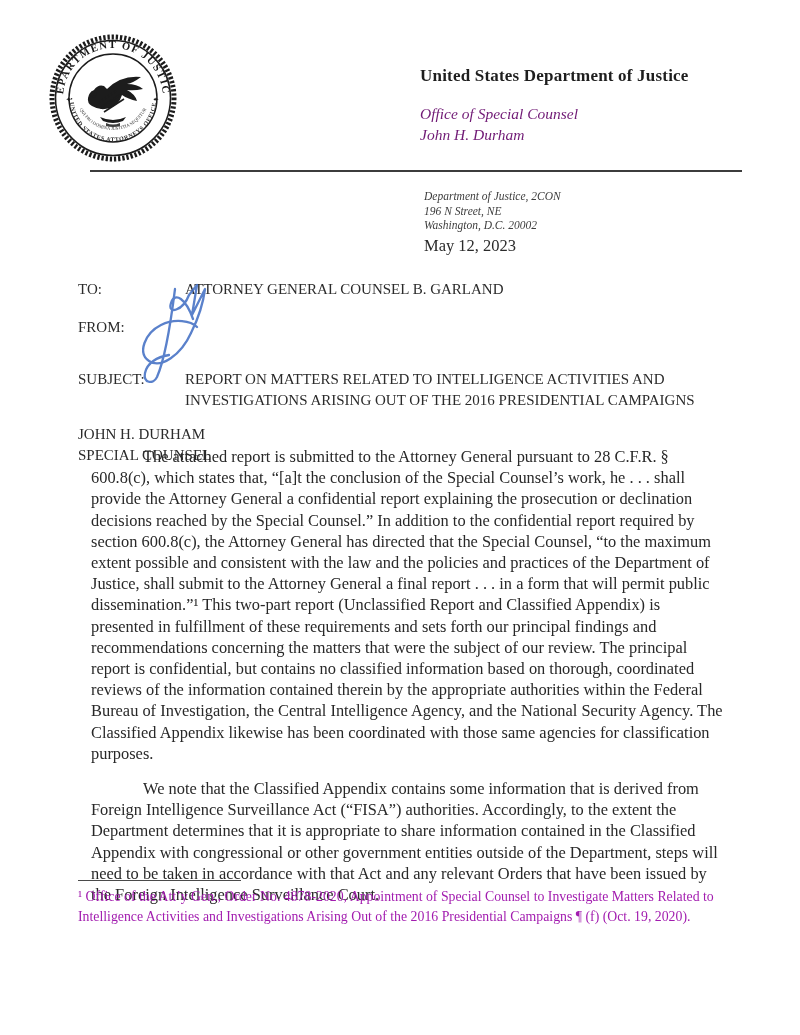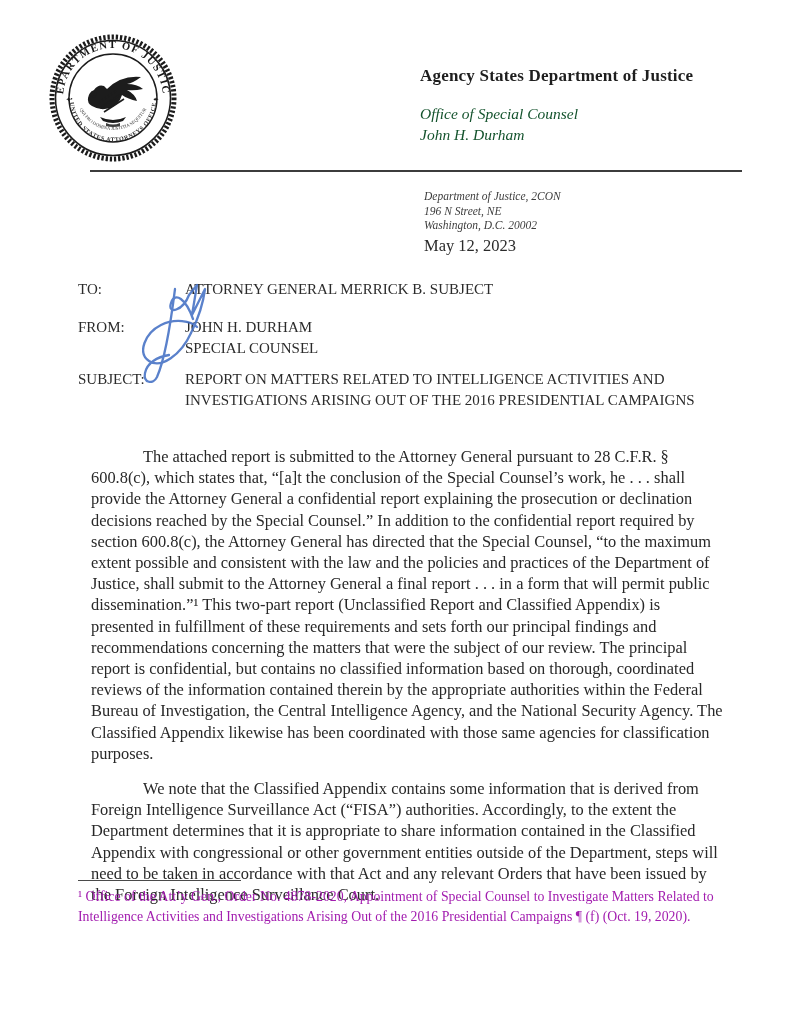--- a/index.html
+++ b/index.html
@@ -9,29 +9,29 @@
     margin:0 auto;
     background:#ffffff;
     font-family:"Liberation Serif","DejaVu Serif",serif;
     color:#2b2b2b;
     overflow:hidden;
   }
   
   .seal{position:absolute;left:48px;top:33px;width:130px;height:130px;}
   .hdr-block{position:absolute;left:420px;top:66px;width:360px;}
   .hdr-title{font-size:17px;font-weight:bold;color:#1e1e1e;letter-spacing:.2px;}
-  .hdr-office{margin-top:17px;font-style:italic;font-size:15.5px;line-height:21px;color:#14532d;}
+  .hdr-office{margin-top:17px;font-style:italic;font-size:15.5px;line-height:21px;color:#701a75;}
   .hdr-rule{position:absolute;left:90px;top:170px;width:652px;height:2px;background:#3c3c3c;}
   .addr{position:absolute;left:424px;top:189px;font-style:italic;font-size:11.5px;line-height:14.5px;color:#3d3d3d;}
   .date{position:absolute;left:424px;top:236px;font-size:16.5px;color:#2b2b2b;}
   
   .memo-row{position:absolute;left:78px;display:flex;font-size:15px;line-height:21px;}
   .memo-label{width:107px;flex:0 0 107px;}
   .memo-to{top:279px;}
-  .memo-from{top:317px;}
+  .memo-from{top:317px;flex-direction:column;}
   .memo-subject{top:369px;}
   .memo-value-subject{width:557px;}
   
   .signature{position:absolute;left:131px;top:281px;width:112px;height:106px;pointer-events:none;}
   
   .body-text{position:absolute;left:78px;top:433px;width:660px;font-size:16.4px;line-height:21.2px;text-align:left;color:#282828;}
   .body-text p{margin:13px;text-indent:52px;}
   .body-text p + p{margin-top:14px;}
   
   .fn-rule{position:absolute;left:78px;top:880px;width:163px;height:0;border-top:1.6px solid #4a4a4a;}
@@ -73,40 +73,40 @@
         <line x1="50" y1="70" x2="68" y2="58"></line>
         <line x1="52" y1="75" x2="72" y2="62"></line>
         <line x1="56" y1="79" x2="76" y2="66"></line>
       </g>
       <path d="M52,84 q13,6 26,0 l-3,4 q-10,4 -20,0 z"></path>
       <path d="M58,90 q7,3 14,0 l0,3 q-7,2 -14,0 z" fill-opacity=".85"></path>
     </g>
   </svg>
 
   <div class="hdr-block">
-    <div class="hdr-title">Agency States Department of Justice</div>
+    <div class="hdr-title">United States Department of Justice</div>
     <div class="hdr-office">
       <div>Office of Special Counsel</div>
       <div>John H. Durham</div>
     </div>
   </div>
 
   <div class="hdr-rule"></div>
 
   <div class="addr">
     <div>Department of Justice, 2CON</div>
     <div>196 N Street, NE</div>
     <div>Washington, D.C.  20002</div>
   </div>
 
   <div class="date">May 12, 2023</div>
 
   <div class="memo-row memo-to">
     <div class="memo-label">TO:</div>
-    <div>ATTORNEY GENERAL MERRICK B. SUBJECT</div>
+    <div>ATTORNEY GENERAL COUNSEL B. GARLAND</div>
   </div>
 
   <div class="memo-row memo-from">
     <div class="memo-label">FROM:</div>
     <div>
       <div>JOHN H. DURHAM</div>
       <div>SPECIAL COUNSEL</div>
     </div>
   </div>
 

